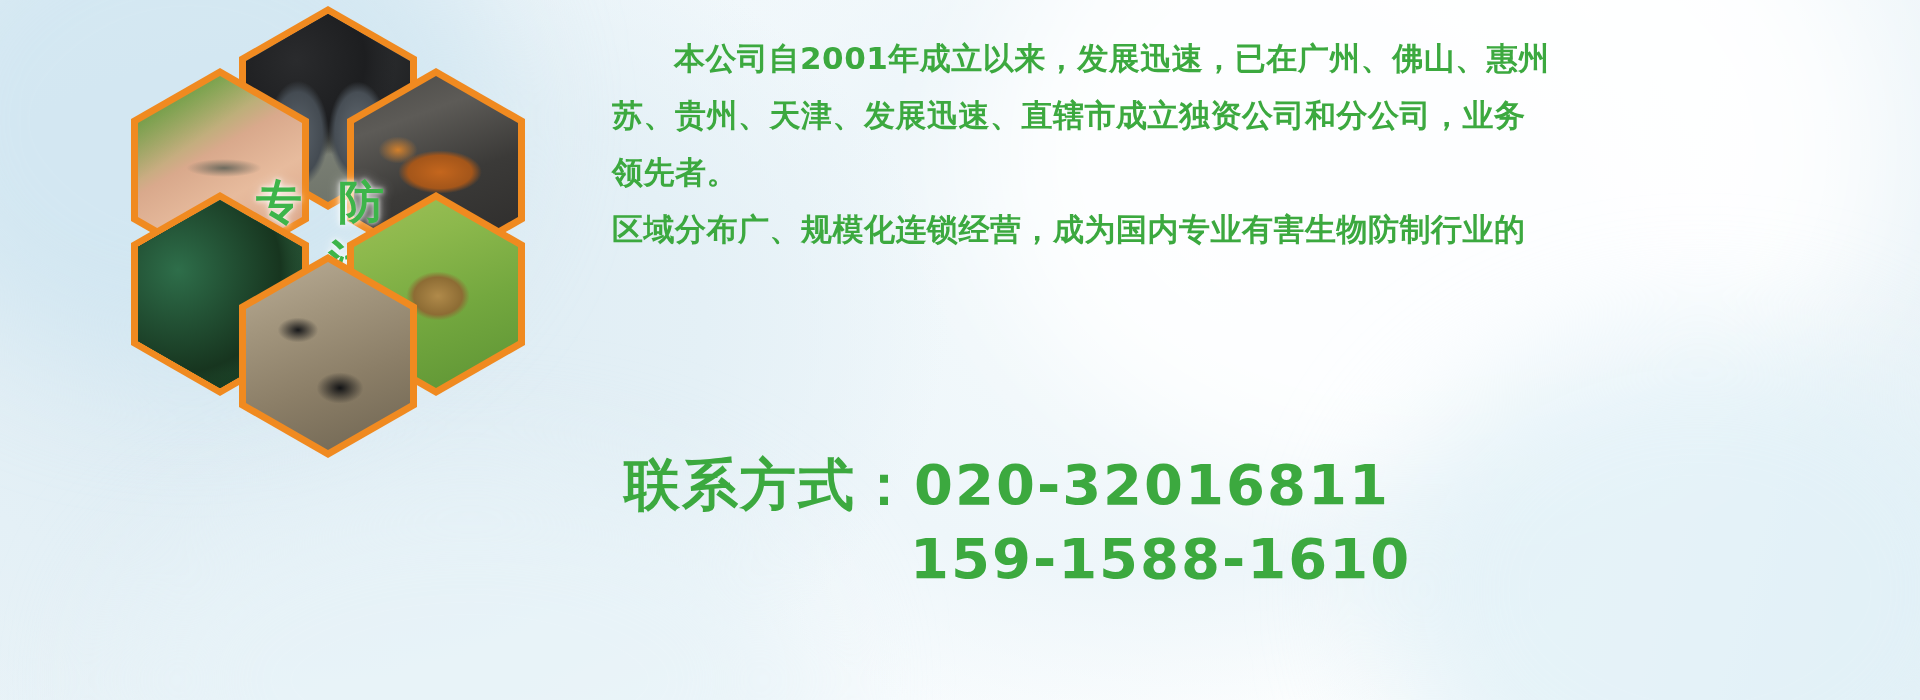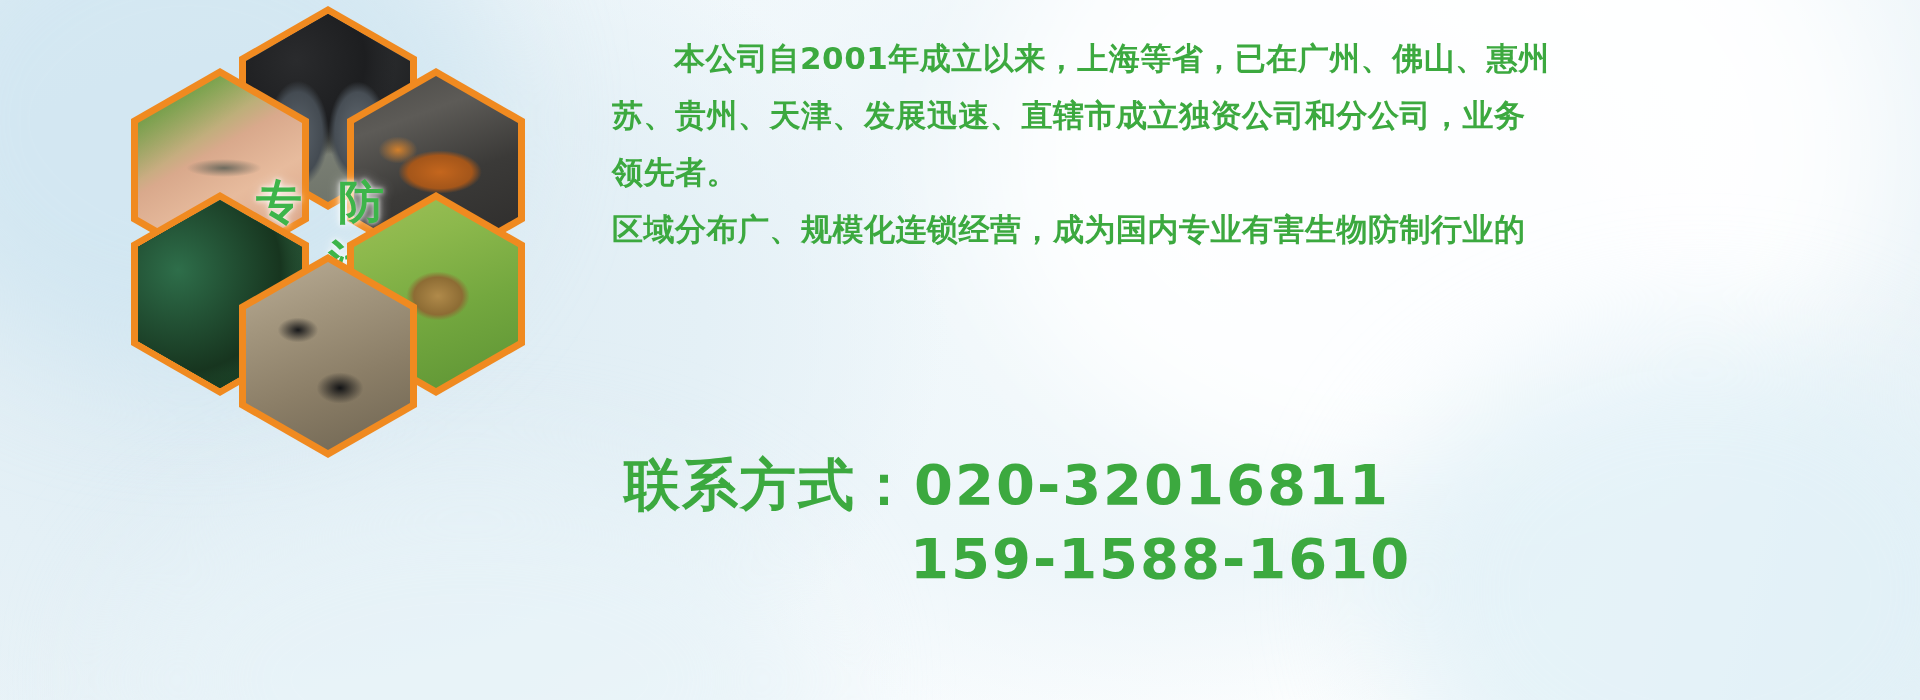--- a/index.html
+++ b/index.html
@@ -156,21 +156,21 @@
 
     <div class="hex" id="hex-ants">
       <div class="inner">
           <div class="art art-ants"></div>
         </div>
     </div>
 
   </div>
 
   <div id="copy">
-    <div class="para"><span class="indent"></span><span>本公司自2001年成立以来，上海等省，已在广州、佛山、惠州</span></div>
+    <div class="para"><span class="indent"></span><span>本公司自2001年成立以来，发展迅速，已在广州、佛山、惠州</span></div>
     <div class="para">苏、贵州、天津、发展迅速、直辖市成立独资公司和分公司，业务</div>
     <div class="para">领先者。</div>
     <div class="para">区域分布广、规模化连锁经营，成为国内专业有害生物防制行业的</div>
   </div>
 
   <div id="contact">
     <div class="phone-line">联系方式：020-32016811</div>
     <div class="phone-line second">159-1588-1610</div>
   </div>
 

